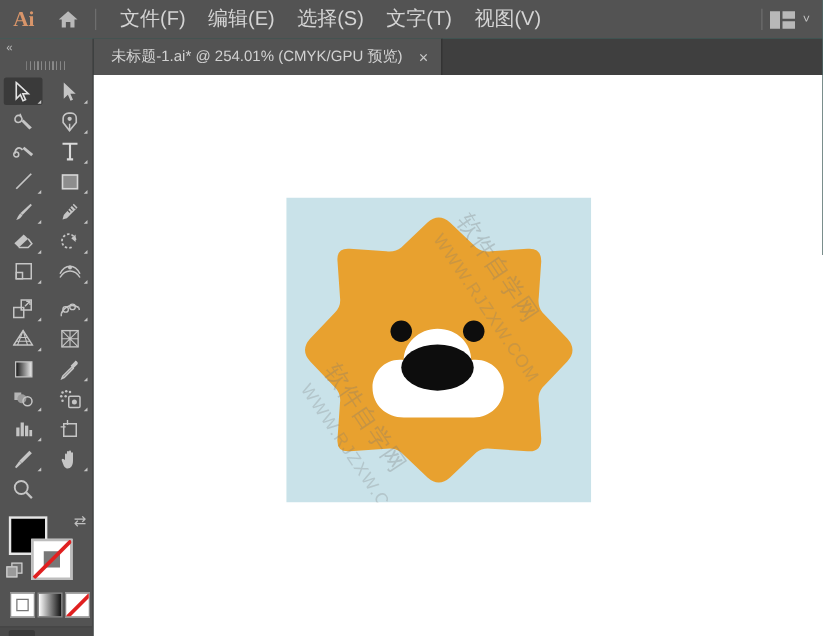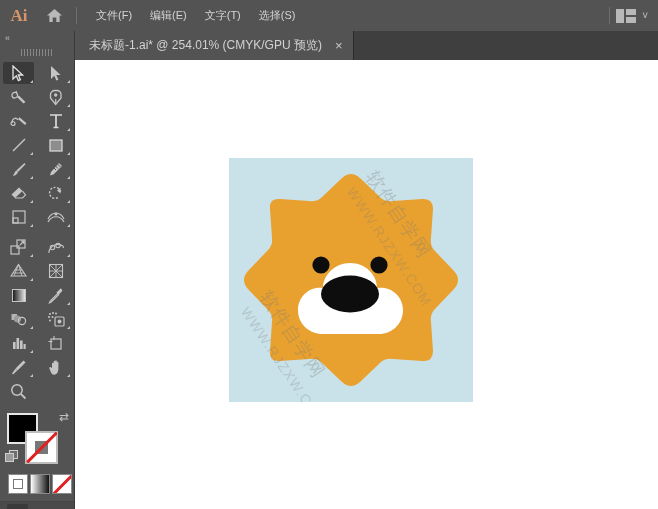--- a/index.html
+++ b/index.html
@@ -52,21 +52,21 @@
     background: #6e6e6e;
     margin: 0 6px;
   }
   .menu-items {
     display: flex;
     align-items: center;
     margin-left: 4px;
   }
   .menu-item {
     color: #d4d4d4;
-    font-size: 11px;
+    font-size: 16px;
     padding: 0 9px;
     line-height: 31px;
     white-space: nowrap;
     cursor: default;
   }
   .menu-right {
     margin-left: auto;
     display: flex;
     align-items: center;
     padding-right: 10px;
@@ -358,22 +358,23 @@
     <div class="ai-logo">Ai</div>
     <div class="home-icon">
       <svg width="17" height="15" viewBox="0 0 17 15">
         <path d="M8.5 1 L16 7.6 L13.6 7.6 L13.6 14 L10.3 14 L10.3 9.6 L6.7 9.6 L6.7 14 L3.4 14 L3.4 7.6 L1 7.6 Z" fill="#b9b9b9"></path>
       </svg>
     </div>
     <div class="mb-sep"></div>
     <div class="menu-items">
       <div class="menu-item">文件(F)</div>
       <div class="menu-item">编辑(E)</div>
+      <div class="menu-item">选择(S)</div>
       <div class="menu-item">文字(T)</div>
-      <div class="menu-item">选择(S)</div>
+      <div class="menu-item">视图(V)</div>
     </div>
     <div class="menu-right">
       <div class="mb-sep"></div>
       <div class="ws-icon">
         <i class="a"></i>
           <i class="b"></i>
           <i class="c"></i>
       </div>
       <div class="chev">˅</div>
     </div>

